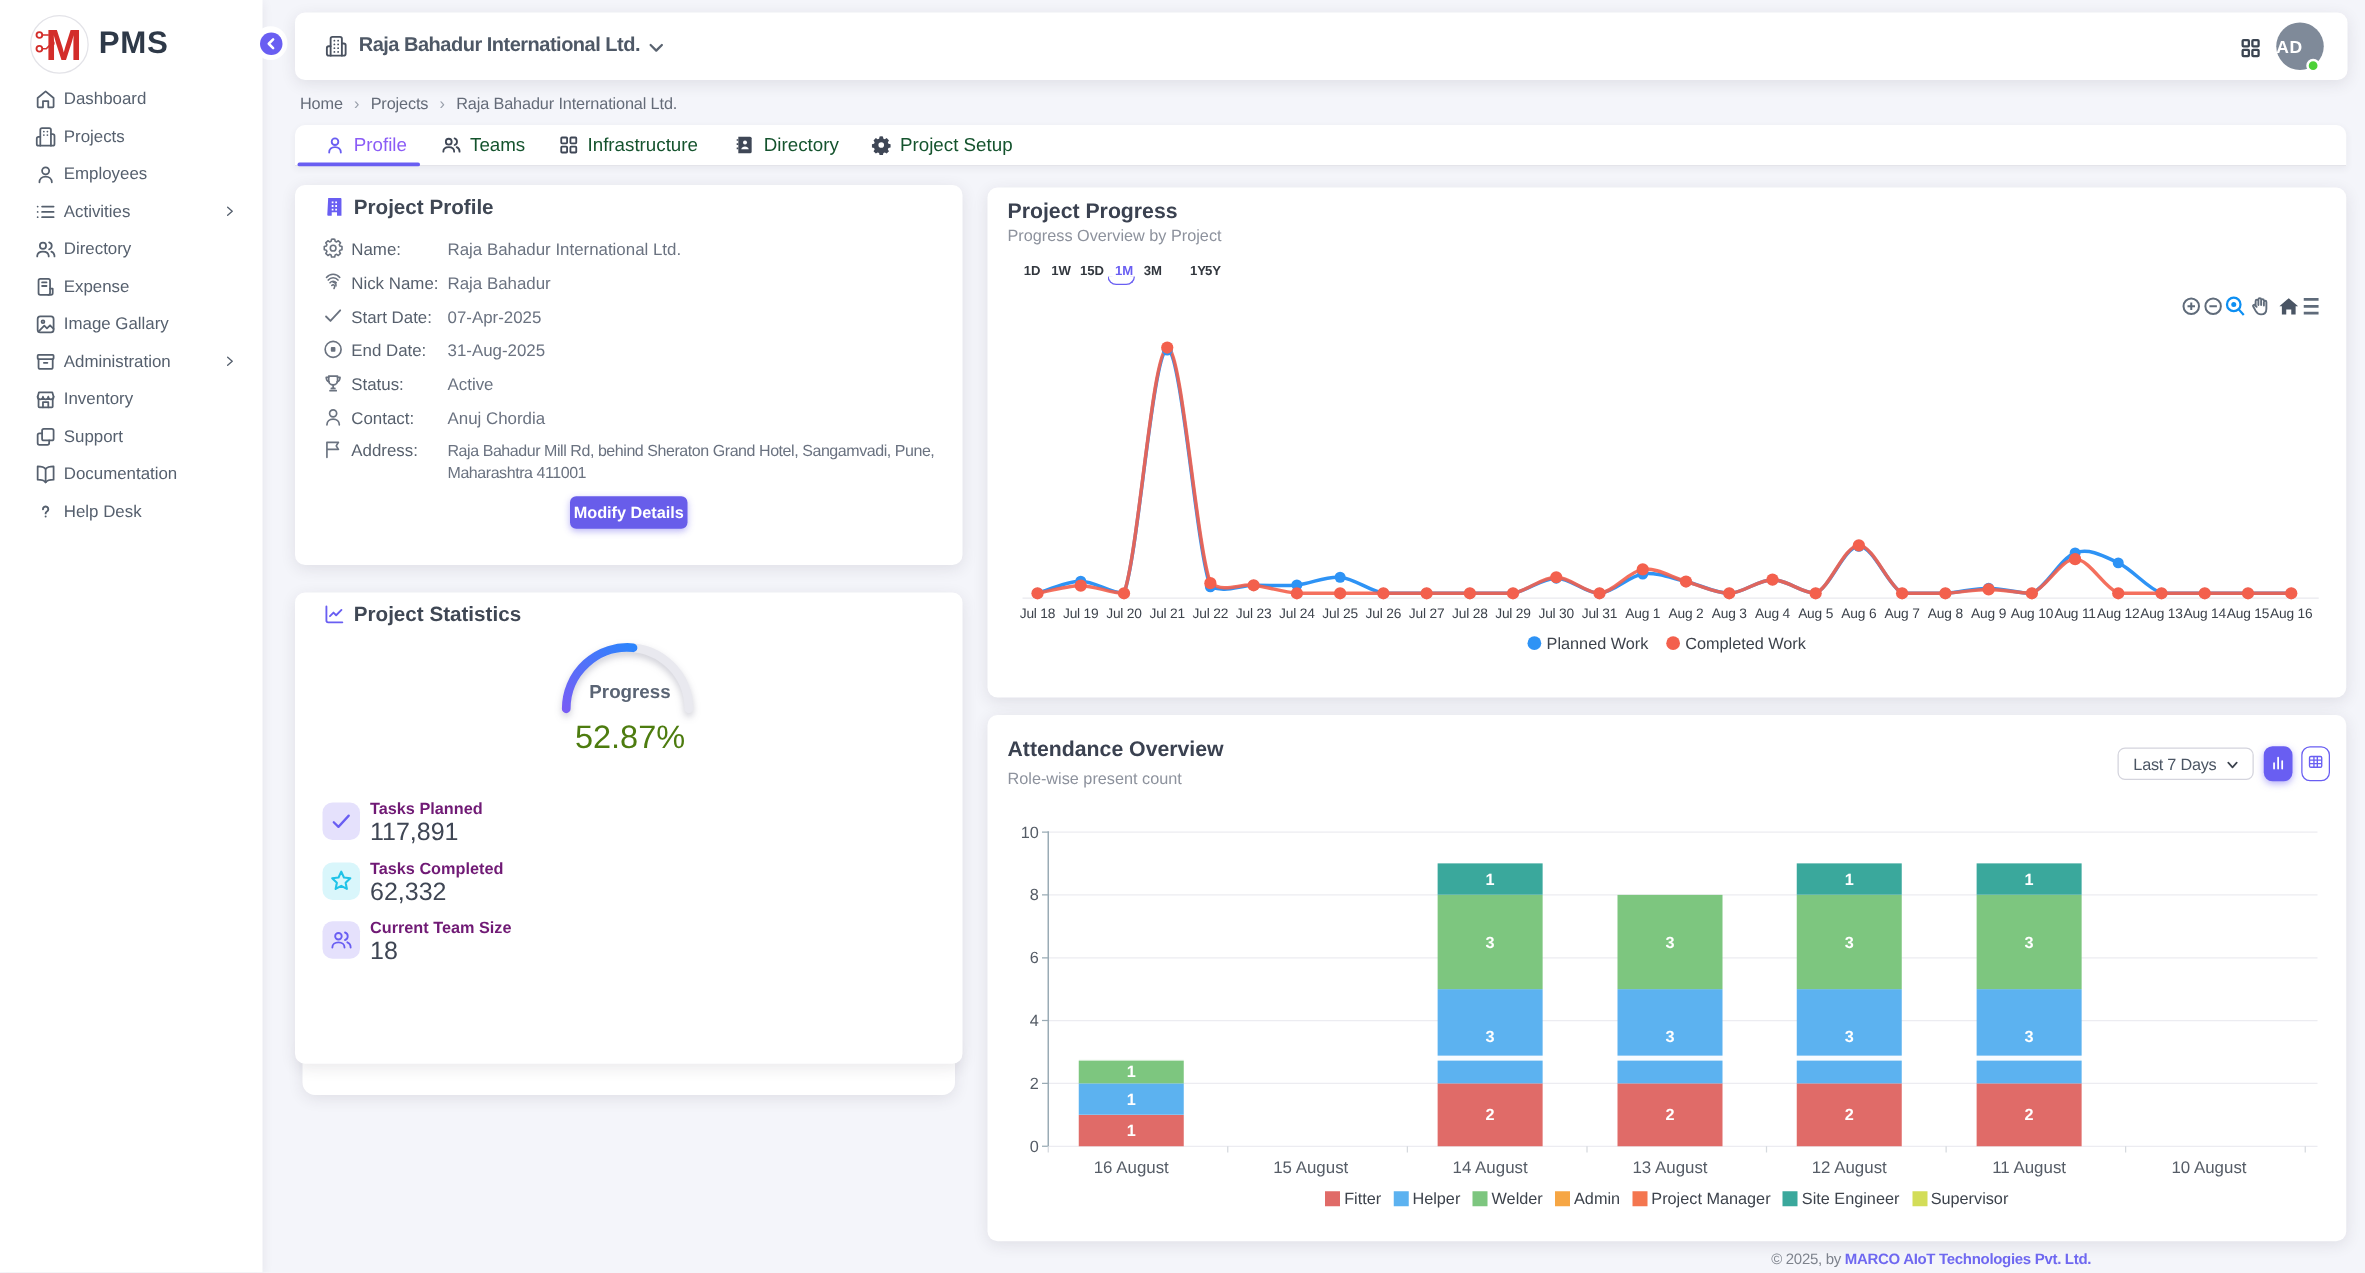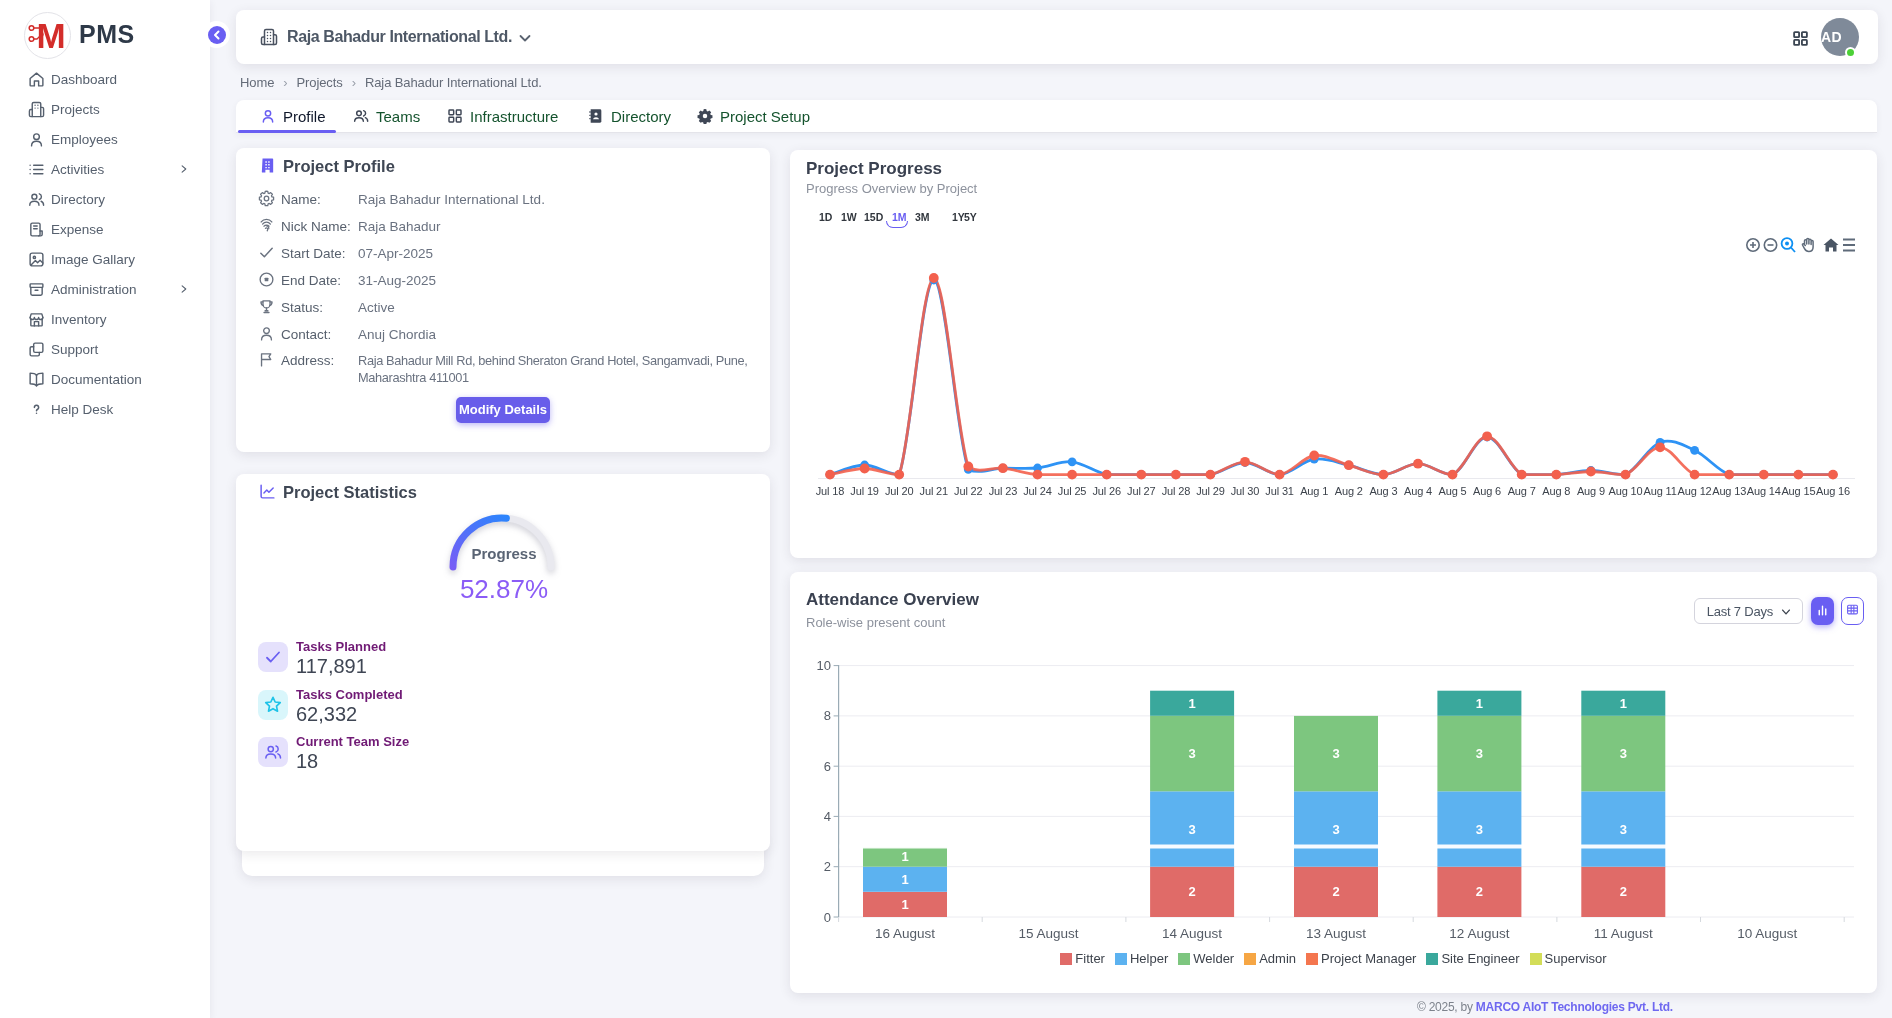--- a/index.html
+++ b/index.html
@@ -23,21 +23,21 @@
 #avatar{position:absolute;left:1585px;top:8px;width:38px;height:38px;border-radius:50%;background:#7f8a99;color:#fff;font-size:14px;font-weight:bold;line-height:38px;letter-spacing:.5px;}
 #avatar .dot{position:absolute;right:3px;bottom:-2px;width:11px;height:11px;border-radius:50%;background:#4cd137;border:2px solid #fff;}
 
 #bc{position:absolute;left:240px;top:74.5px;font-size:13px;color:#646b78;letter-spacing:-0.1px;}
 #bc b{font-weight:normal;color:#646b78;}
 #bc .sep{display:inline-block;margin:0 9px;color:#9aa0ab;}
 
 #tabs{position:absolute;left:236px;top:100px;width:1641px;height:33px;background:#fff;border-radius:8px 8px 0 0;border-bottom:1px solid #e4e4ea;box-shadow:0 2px 6px rgba(47,43,61,.06);}
 .tab{position:absolute;top:0;height:32px;display:flex;align-items:center;font-size:15px;color:#14532d;font-weight:500;}
 .tab svg{margin-right:7px;}
-.tab.active{color:#0f172a;}
+.tab.active{color:#8b5cf6;}
 #tab-underline{position:absolute;left:2px;top:30px;width:98px;height:2.5px;background:#695ef2;border-radius:2px;}
 
 #pcard{left:236px;top:148px;width:534px;height:304px;}
 .ctitle{position:absolute;font-size:16.5px;font-weight:bold;color:#3f4754;}
 .prow{position:absolute;font-size:13.5px;color:#5d6470;}
 .prow .lab{position:absolute;left:45px;top:0;width:80px;font-weight:500;color:#57606d;}
 .prow .val{position:absolute;left:122px;top:0;width:390px;color:#6a7280;line-height:16.5px;}
 .prow svg{position:absolute;left:22px;top:-2px;width:17px;height:17px;}
 #modify{position:absolute;left:220px;top:249px;width:94px;height:26px;white-space:nowrap;background:#685dea;border-radius:5px;color:#fff;font-size:13px;font-weight:bold;text-align:center;line-height:26px;box-shadow:0 2px 6px rgba(104,93,234,.45);}
 
@@ -300,21 +300,21 @@
     <defs>
         <linearGradient id="ggrad" gradientUnits="userSpaceOnUse" x1="19" y1="100" x2="80" y2="30">
       <stop offset="0" stop-color="#7b5bf5"></stop>
           <stop offset="1" stop-color="#1d8cfe"></stop>
     </linearGradient>
       </defs>
     <path d="M19,93 A49,49 0 0 1 117,93" fill="none" stroke="#e9e9ef" stroke-width="7" stroke-linecap="round" style="filter:drop-shadow(0 3px 3px rgba(60,60,90,.25))"></path>
     <path d="M19,93 A49,49 0 0 1 72.4,44.2" fill="none" stroke="url(#ggrad)" stroke-width="7" stroke-linecap="round"></path>
   </svg>
   <div style="position:absolute;left:168px;top:71px;width:200px;text-align:center;font-size:15px;font-weight:bold;color:#5a6474">Progress</div>
-  <div style="position:absolute;left:168px;top:100px;width:200px;text-align:center;font-size:26px;color:#8b5cf6">52.87%</div>
+  <div style="position:absolute;left:168px;top:100px;width:200px;text-align:center;font-size:26px;color:#4d7c0f">52.87%</div>
   <div class="stat-tile" style="left:22px;top:168px;background:#e5e1fc"><svg style="margin:6px" width="18" height="18" viewBox="0 0 24 24" fill="none" stroke="#695ef2" stroke-width="2.4" stroke-linecap="round" stroke-linejoin="round">
         <path d="M4 13l5 5 11-12"></path>
       </svg></div>
   <div class="stat-lab" style="left:60px;top:165px">Tasks Planned</div>
   <div class="stat-val" style="left:60px;top:181px">117,891</div>
   <div class="stat-tile" style="left:22px;top:216px;background:#d9f6fb"><svg style="margin:5px" width="20" height="20" viewBox="0 0 24 24" fill="none" stroke="#1fc3e8" stroke-width="2" stroke-linejoin="round">
         <path d="M12 2.8l2.6 5.6 6.1.8-4.5 4.2 1.2 6-5.4-3-5.4 3 1.2-6-4.5-4.2 6.1-.8Z"></path>
       </svg></div>
   <div class="stat-lab" style="left:60px;top:213px">Tasks Completed</div>
   <div class="stat-val" style="left:60px;top:229px">62,332</div>
@@ -353,20 +353,24 @@
     <g fill="none" stroke="#5f6b7a" stroke-width="1.5" stroke-linecap="round" stroke-linejoin="round">
       <path d="M59.5 8.5V4.8a1.1 1.1 0 0 1 2.2 0M61.7 8V3.6a1.1 1.1 0 0 1 2.2 0M63.9 8V4.4a1.1 1.1 0 0 1 2.2 0M66.1 8.4V5.6a1 1 0 0 1 2 0V11c0 2.6-1.6 4.5-4.3 4.5-2.2 0-3.3-1-4.3-2.8l-2-3.7c-.4-.8.8-1.6 1.6-.8l1.2 1.3"></path>
     </g>
     <g fill="#4a5564">
         <path d="M86 2.5l7.5 6.5h-2v6.5h-3.5v-4h-4v4H80.5V9h-2Z"></path>
       </g>
     <g stroke="#5f6b7a" stroke-width="2.2">
         <path d="M98 3.5h12M98 9h12M98 14.5h12"></path>
       </g>
   </svg>
+  <div style="position:absolute;left:0;top:357px;width:1087px;text-align:center;font-size:13px;color:#3d434c">
+    <span style="display:inline-block;width:11px;height:11px;border-radius:50%;background:#2e93f5;margin-right:4px;vertical-align:-1px"></span>Planned Work&nbsp;&nbsp;&nbsp;
+    <span style="display:inline-block;width:11px;height:11px;border-radius:50%;background:#f3604d;margin-right:4px;vertical-align:-1px"></span>Completed Work
+  </div>
 <svg style="position:absolute;left:0;top:112px" width="1087" height="245" viewBox="0 112 1087 245">
 <line x1="28" y1="328.5" x2="1065" y2="328.5" stroke="#e9e9ee" stroke-width="1"></line>
 <path d="M40.0,324.6C45.8,323.0,63.1,315.0,74.6,315.0C86.1,315.0,97.6,324.6,109.2,324.6C120.7,293.8,132.2,130.9,143.8,130.0C155.3,129.1,166.8,288.0,178.3,319.4C189.9,324.6,201.4,318.4,212.9,318.2C224.5,318.0,236.0,319.1,247.5,318.0C259.0,316.9,270.6,310.7,282.1,311.8C293.6,312.9,305.2,322.5,316.7,324.6C328.2,324.6,339.7,324.6,351.3,324.6C362.8,324.6,374.3,324.6,385.9,324.6C397.4,324.6,408.9,324.6,420.4,324.6C432.0,322.6,443.5,312.5,455.0,312.5C466.6,312.5,478.1,324.6,489.6,324.6C501.1,324.1,512.7,310.8,524.2,309.2C535.7,307.6,547.3,312.6,558.8,315.2C570.3,317.8,581.8,324.6,593.4,324.6C604.9,324.4,616.4,313.7,628.0,313.7C639.5,313.7,651.0,324.6,662.5,324.6C674.1,320.2,685.6,287.0,697.1,287.0C708.7,287.0,720.2,318.3,731.7,324.6C743.2,324.6,754.8,324.6,766.3,324.6C777.8,323.9,789.4,320.5,800.9,320.5C812.4,320.5,823.9,324.6,835.5,324.6C847.0,319.9,858.5,296.4,870.1,292.3C881.6,288.2,893.1,294.9,904.6,300.3C916.2,305.7,927.7,320.6,939.2,324.6C950.8,324.6,962.3,324.6,973.8,324.6C985.4,324.6,996.9,324.6,1008.4,324.6C1019.9,324.6,1037.2,324.6,1043.0,324.6" fill="none" stroke="#2e93f5" stroke-width="2.8" stroke-linecap="round"></path>
 <path d="M40.0,324.6C45.8,323.6,63.1,318.5,74.6,318.5C86.1,318.5,97.6,324.6,109.2,324.6C120.7,292.9,132.2,129.3,143.8,128.0C155.3,126.6,166.8,284.8,178.3,316.5C189.9,324.6,201.4,316.8,212.9,318.2C224.5,319.6,236.0,323.5,247.5,324.6C259.0,324.6,270.6,324.6,282.1,324.6C293.6,324.6,305.2,324.6,316.7,324.6C328.2,324.6,339.7,324.6,351.3,324.6C362.8,324.6,374.3,324.6,385.9,324.6C397.4,324.6,408.9,324.6,420.4,324.6C432.0,322.5,443.5,311.8,455.0,311.8C466.6,311.8,478.1,324.6,489.6,324.6C501.1,323.6,512.7,307.1,524.2,305.5C535.7,303.9,547.3,312.0,558.8,315.2C570.3,318.4,581.8,324.6,593.4,324.6C604.9,324.4,616.4,313.7,628.0,313.7C639.5,313.7,651.0,324.6,662.5,324.6C674.1,320.0,685.6,286.3,697.1,286.3C708.7,286.3,720.2,318.2,731.7,324.6C743.2,324.6,754.8,324.6,766.3,324.6C777.8,324.1,789.4,321.5,800.9,321.5C812.4,321.5,823.9,324.6,835.5,324.6C847.0,320.6,858.5,297.3,870.1,297.3C881.6,297.3,893.1,320.1,904.6,324.6C916.2,324.6,927.7,324.6,939.2,324.6C950.8,324.6,962.3,324.6,973.8,324.6C985.4,324.6,996.9,324.6,1008.4,324.6C1019.9,324.6,1037.2,324.6,1043.0,324.6" fill="none" stroke="#f3604d" stroke-width="2.8" stroke-linecap="round" stroke-opacity="0.9"></path>
 <circle cx="40.0" cy="324.6" r="4.4" fill="#2e93f5"></circle>
 <circle cx="74.6" cy="315.0" r="4.4" fill="#2e93f5"></circle>
 <circle cx="109.2" cy="324.6" r="4.4" fill="#2e93f5"></circle>
 <circle cx="143.8" cy="130.0" r="4.4" fill="#2e93f5"></circle>
 <circle cx="178.3" cy="319.4" r="4.4" fill="#2e93f5"></circle>
 <circle cx="212.9" cy="318.2" r="4.4" fill="#2e93f5"></circle>

